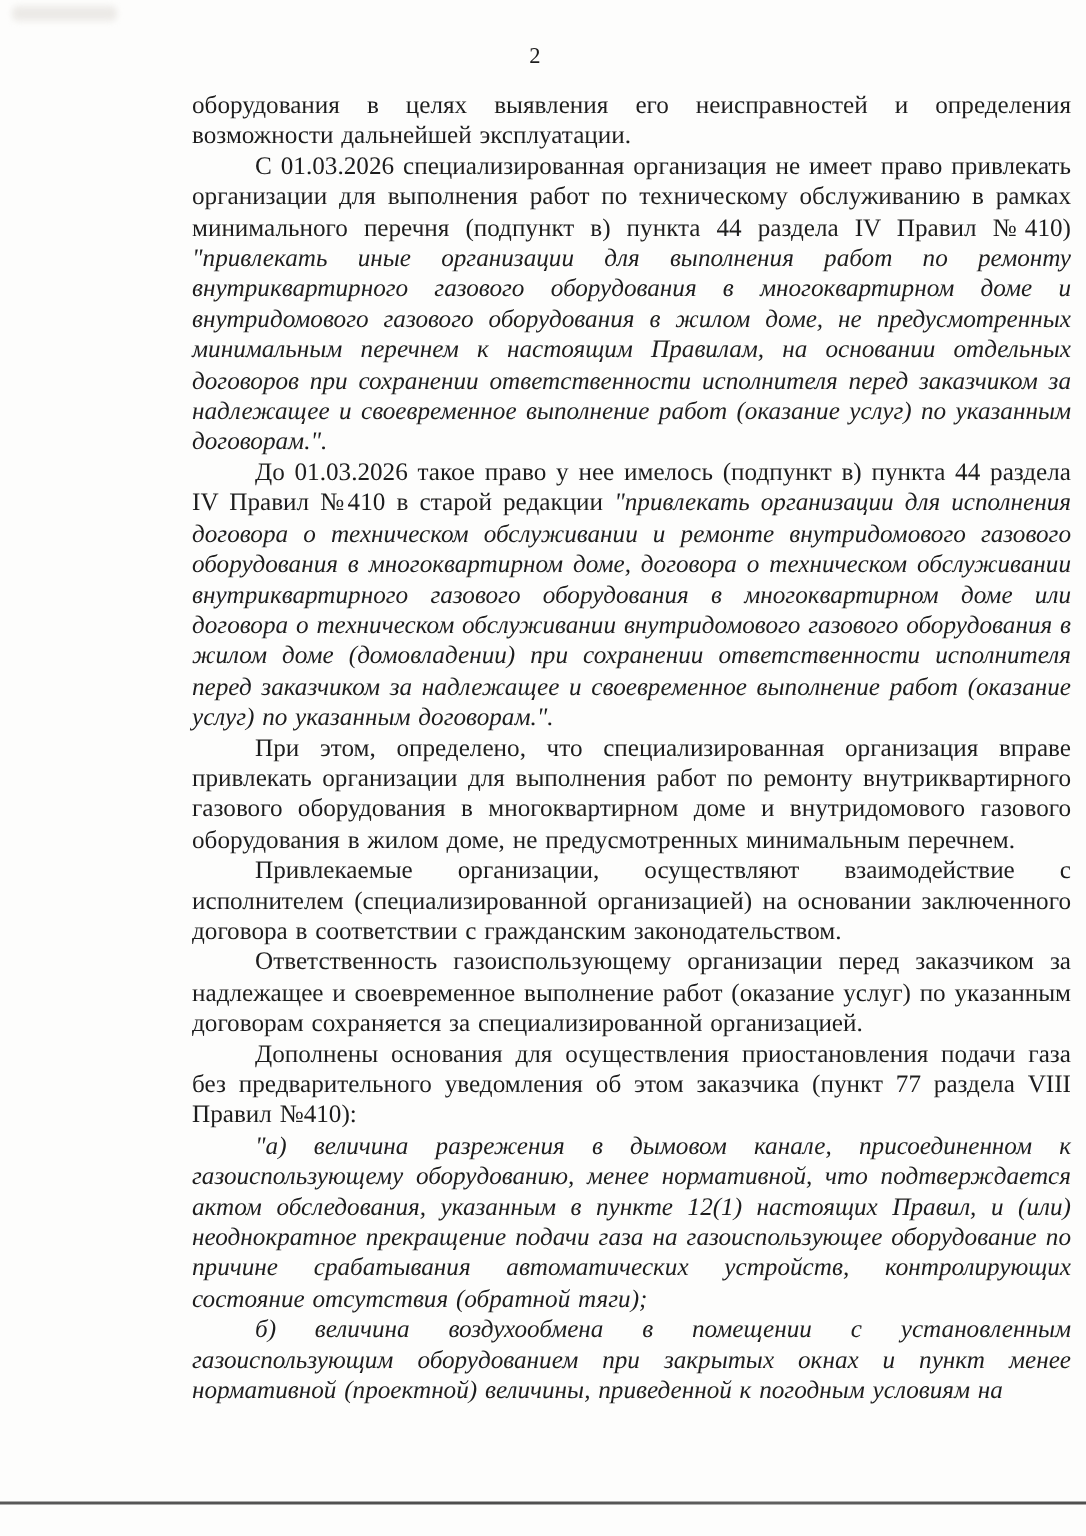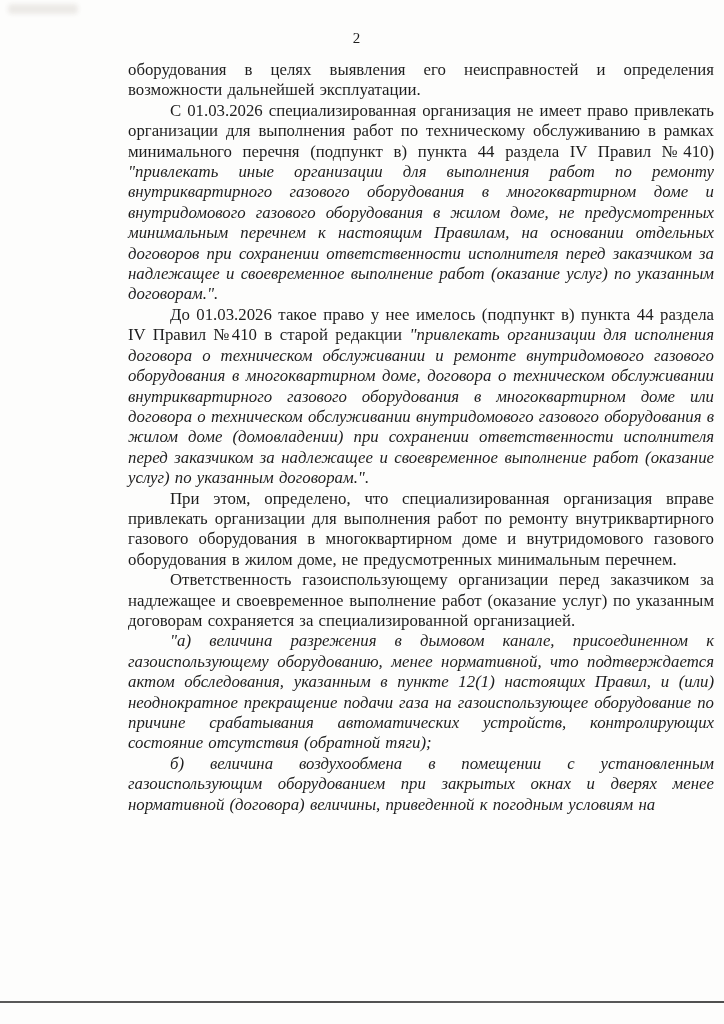--- a/index.html
+++ b/index.html
@@ -58,18 +58,20 @@
 <body>
 
 <div class="page" style="background: rgb(253, 253, 252); color: rgb(29, 29, 29);">
   <div class="scan-artifact"></div>
   <div class="page-number">2</div>
   <div class="content">
       <p class="para"><span class="seg-regular">оборудования в целях выявления его неисправностей и определения возможности дальнейшей эксплуатации.</span></p>
       <p class="para ind"><span class="seg-bold">С 01.03.2026 </span><span class="seg-regular">специализированная организация </span><span class="seg-bold">не имеет право привлекать организации для выполнения работ по техническому обслуживанию в рамках минимального перечня </span><span class="seg-regular">(подпункт в) пункта 44 раздела IV Правил №410) </span><span class="seg-italic">"привлекать иные организации для выполнения работ по ремонту внутриквартирного газового оборудования в многоквартирном доме и внутридомового газового оборудования в жилом доме, не предусмотренных минимальным перечнем к настоящим Правилам, на основании отдельных договоров при сохранении ответственности исполнителя перед заказчиком за надлежащее и своевременное выполнение работ (оказание услуг) по указанным договорам.".</span></p>
       <p class="para ind"><span class="seg-bold">До 01.03.2026 такое право у нее имелось </span><span class="seg-regular">(подпункт в) пункта 44 раздела IV Правил №410 в старой редакции </span><span class="seg-italic">"привлекать организации для исполнения договора о техническом обслуживании и ремонте внутридомового газового оборудования в многоквартирном доме, договора о техническом обслуживании внутриквартирного газового оборудования в многоквартирном доме или договора о техническом обслуживании внутридомового газового оборудования в жилом доме (домовладении) при сохранении ответственности исполнителя перед заказчиком за надлежащее и своевременное выполнение работ (оказание услуг) по указанным договорам.".</span></p>
       <p class="para ind"><span class="seg-regular">При этом, </span><span class="seg-bold">определено, что специализированная организация вправе привлекать организации для выполнения работ по ремонту внутриквартирного </span><span class="seg-regular">газового оборудования в многоквартирном доме и внутридомового газового оборудования в жилом доме, </span><span class="seg-bold">не предусмотренных минимальным перечнем.</span></p>
+      <p class="para ind"><span class="seg-regular">Привлекаемые организации, осуществляют взаимодействие с исполнителем (специализированной организацией) на основании заключенного договора в соответствии с гражданским законодательством.</span></p>
       <p class="para ind"><span class="seg-bold">Ответственность </span><span class="seg-regular">газоиспользующему организации </span><span class="seg-bold">перед заказчиком </span><span class="seg-regular">за надлежащее и своевременное выполнение работ (оказание услуг) по указанным договорам </span><span class="seg-bold">сохраняется за специализированной организацией.</span></p>
+      <p class="para ind"><span class="seg-regular">Дополнены </span><span class="seg-bold">основания для осуществления приостановления подачи газа без предварительного уведомления </span><span class="seg-regular">об этом заказчика (пункт 77 раздела VIII Правил №410):</span></p>
       <p class="para ind"><span class="seg-italic">"а) величина разрежения в дымовом канале, присоединенном к газоиспользующему оборудованию, менее нормативной, что подтверждается актом обследования, указанным в пункте 12(1) настоящих Правил, и (или) неоднократное прекращение подачи газа на газоиспользующее оборудование по причине срабатывания автоматических устройств, контролирующих состояние отсутствия (обратной тяги);</span></p>
-      <p class="para ind"><span class="seg-italic">б) величина воздухообмена в помещении с установленным газоиспользующим оборудованием при закрытых окнах и дверях менее нормативной (договора) величины, приведенной к погодным условиям на</span></p>
+      <p class="para ind"><span class="seg-italic">б) величина воздухообмена в помещении с установленным газоиспользующим оборудованием при закрытых окнах и пункт менее нормативной (проектной) величины, приведенной к погодным условиям на</span></p>
     </div>
   <div class="footer-rule"></div>
 </div>
 
 </body></html>

